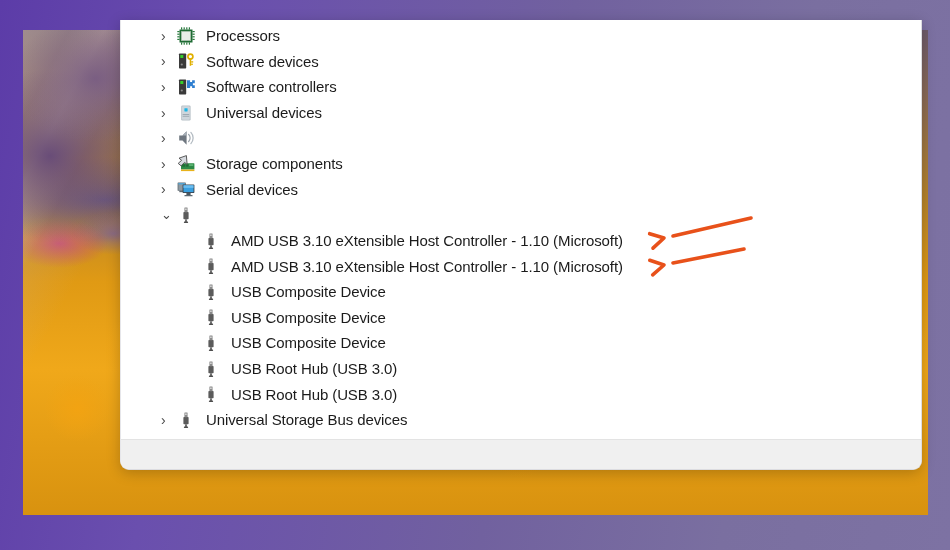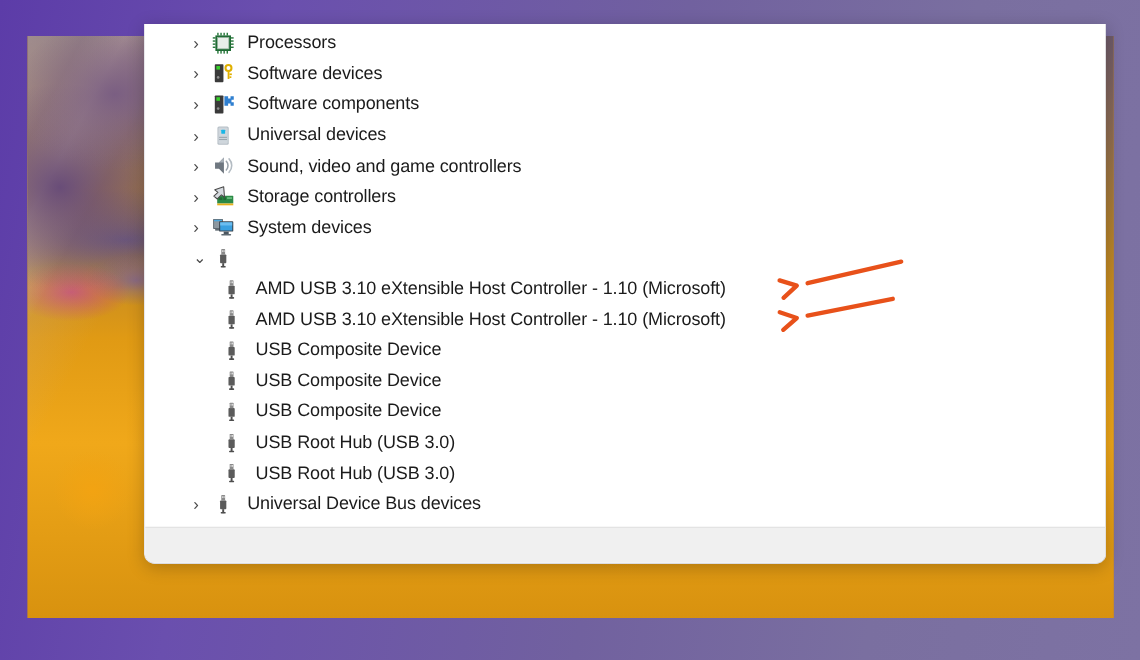--- a/index.html
+++ b/index.html
@@ -114,21 +114,21 @@
 
   .row-label {
     font-family: "Liberation Sans", sans-serif;
     font-size: 15px;
     color: #1b1b1b;
     line-height: 1;
     letter-spacing: -0.1px;
   }
 
   
-  .tree-row.child { padding-left: 44px; }
+  .tree-row.child { padding-left: 62px; }
 
   
   #status-bar {
     position: absolute;
     left: 0; right: 0; bottom: 0;
     height: 30px;
     background: #f0f0f0;
     border-top: 1px solid #e3e3e3;
   }
 
@@ -196,21 +196,21 @@
         <div class="tree-row">
           <span class="chevron">›</span>
           <span class="row-icon">
             <svg width="20" height="20" viewBox="0 0 20 20">
               <rect x="3" y="2.5" width="7.2" height="15" rx="0.7" fill="#3a3a3a"></rect>
            <rect x="4.3" y="4" width="3" height="3" fill="#36d02a"></rect>
            <circle cx="5.8" cy="13.5" r="1.1" fill="#8c8c8c"></circle>
            <path d="M11 3.2h3.1v1.9h2V3.2h2.7v3h-1.9v2h1.9v2.9h-2.7V9.2h-2v1.9H11z" fill="#2f7fd0"></path>
             </svg>
           </span>
-          <span class="row-label">Software components</span>
+          <span class="row-label">Software controllers</span>
         </div>
         <div class="tree-row">
           <span class="chevron">›</span>
           <span class="row-icon">
             <svg width="20" height="20" viewBox="0 0 20 20">
               <rect x="5.2" y="2.4" width="9.4" height="15.2" rx="1.3" fill="#b6bfc6"></rect>
            <rect x="6" y="3.2" width="7.8" height="13.6" rx="1" fill="#cfd6dc"></rect>
            <rect x="8.4" y="5.2" width="3.2" height="3.2" rx="0.4" fill="#19b6e6"></rect>
            <rect x="6.6" y="11" width="6.6" height="0.9" fill="#9aa5ad"></rect>
            <rect x="6.6" y="12.8" width="6.6" height="0.9" fill="#9aa5ad"></rect>
@@ -221,52 +221,51 @@
         <div class="tree-row">
           <span class="chevron">›</span>
           <span class="row-icon">
             <svg width="20" height="20" viewBox="0 0 20 20">
               <path d="M3.2 7.4h3.3L10.6 3.3v13.4L6.5 12.6H3.2z" fill="#6f7780"></path>
            <path d="M3.2 7.4h3.3L10.6 3.3v4.1z" fill="#a9b1b9"></path>
            <path d="M12.6 6.4a5.3 5.3 0 0 1 0 7.2" fill="none" stroke="#9aa2aa" stroke-width="1.3" stroke-linecap="round"></path>
            <path d="M14.9 4.4a8.2 8.2 0 0 1 0 11.2" fill="none" stroke="#b4bcc3" stroke-width="1.3" stroke-linecap="round"></path>
             </svg>
           </span>
-          <span class="row-label">Sound, video and game controllers</span>
         </div>
         <div class="tree-row">
           <span class="chevron">›</span>
           <span class="row-icon">
             <svg width="20" height="20" viewBox="0 0 20 20">
               <rect x="5" y="9.2" width="13.4" height="6.4" rx="0.5" fill="#2c8a46"></rect>
            <rect x="6.2" y="10.4" width="3.1" height="2.3" fill="#1f6b34"></rect>
            <rect x="10.1" y="10.4" width="2.3" height="2.3" fill="#1f6b34"></rect>
            <rect x="13.2" y="10.4" width="4.1" height="1.3" fill="#6fc585"></rect>
            <rect x="5" y="15.6" width="13.4" height="1.5" fill="#e8b21a"></rect>
            <path d="M10.4 1.6 3 4.2l2.6 2.1L2.2 9.4l2.9 2.4L8.5 8.4l2.6 2z" fill="#d7dbe0" stroke="#4a4a4a" stroke-width="0.9" stroke-linejoin="round"></path>
             </svg>
           </span>
-          <span class="row-label">Storage controllers</span>
+          <span class="row-label">Storage components</span>
         </div>
         <div class="tree-row">
           <span class="chevron">›</span>
           <span class="row-icon">
             <svg width="20" height="20" viewBox="0 0 20 20">
               <rect x="1.6" y="3.4" width="8.2" height="8.4" rx="0.5" fill="#5f6a72"></rect>
            <rect x="2.4" y="4.2" width="6.6" height="6.8" fill="#8e99a1"></rect>
            <rect x="2.4" y="4.2" width="6.6" height="1.2" fill="#4aa8e0"></rect>
            <rect x="3.3" y="11.8" width="4.8" height="1.4" fill="#5f6a72"></rect>
            <rect x="6.6" y="5.4" width="11.8" height="8.6" rx="0.7" fill="#3b4650"></rect>
            <rect x="7.5" y="6.3" width="10" height="6.8" fill="#3aa0e0"></rect>
            <rect x="7.5" y="6.3" width="10" height="2.6" fill="#6bbdf0"></rect>
            <rect x="10.4" y="14" width="4.2" height="2" fill="#4b5660"></rect>
            <rect x="8.4" y="16" width="8.2" height="1.3" rx="0.4" fill="#5f6a72"></rect>
             </svg>
           </span>
-          <span class="row-label">System devices</span>
+          <span class="row-label">Serial devices</span>
         </div>
         <div class="tree-row">
           <span class="chevron expanded">⌄</span>
           <span class="row-icon">
             <svg width="20" height="20" viewBox="0 0 20 20">
               <rect x="7.4" y="7.1" width="5.2" height="7.2" rx="0.7" fill="#5b5b5b"></rect>
            <rect x="8.4" y="2.6" width="3.2" height="4.6" rx="0.5" fill="#8a8a8a"></rect>
            <rect x="9.1" y="3.5" width="0.9" height="1.5" fill="#d8d8d8"></rect>
            <rect x="10.3" y="3.5" width="0.9" height="1.5" fill="#d8d8d8"></rect>
            <rect x="9.2" y="14.3" width="1.6" height="3.3" fill="#4e4e4e"></rect>
@@ -377,21 +376,21 @@
           <span class="row-icon">
             <svg width="20" height="20" viewBox="0 0 20 20">
               <rect x="7.4" y="7.1" width="5.2" height="7.2" rx="0.7" fill="#5b5b5b"></rect>
            <rect x="8.4" y="2.6" width="3.2" height="4.6" rx="0.5" fill="#8a8a8a"></rect>
            <rect x="9.1" y="3.5" width="0.9" height="1.5" fill="#d8d8d8"></rect>
            <rect x="10.3" y="3.5" width="0.9" height="1.5" fill="#d8d8d8"></rect>
            <rect x="9.2" y="14.3" width="1.6" height="3.3" fill="#4e4e4e"></rect>
            <rect x="7.9" y="16.6" width="4.2" height="1.3" rx="0.4" fill="#4e4e4e"></rect>
             </svg>
           </span>
-          <span class="row-label">Universal Device Bus devices</span>
+          <span class="row-label">Universal Storage Bus devices</span>
         </div>
       </div>
 
     <div id="status-bar">
       <span></span>
     </div>
 
   </div>
 
   <svg id="annotations" viewBox="0 0 950 550" xmlns="http://www.w3.org/2000/svg">

